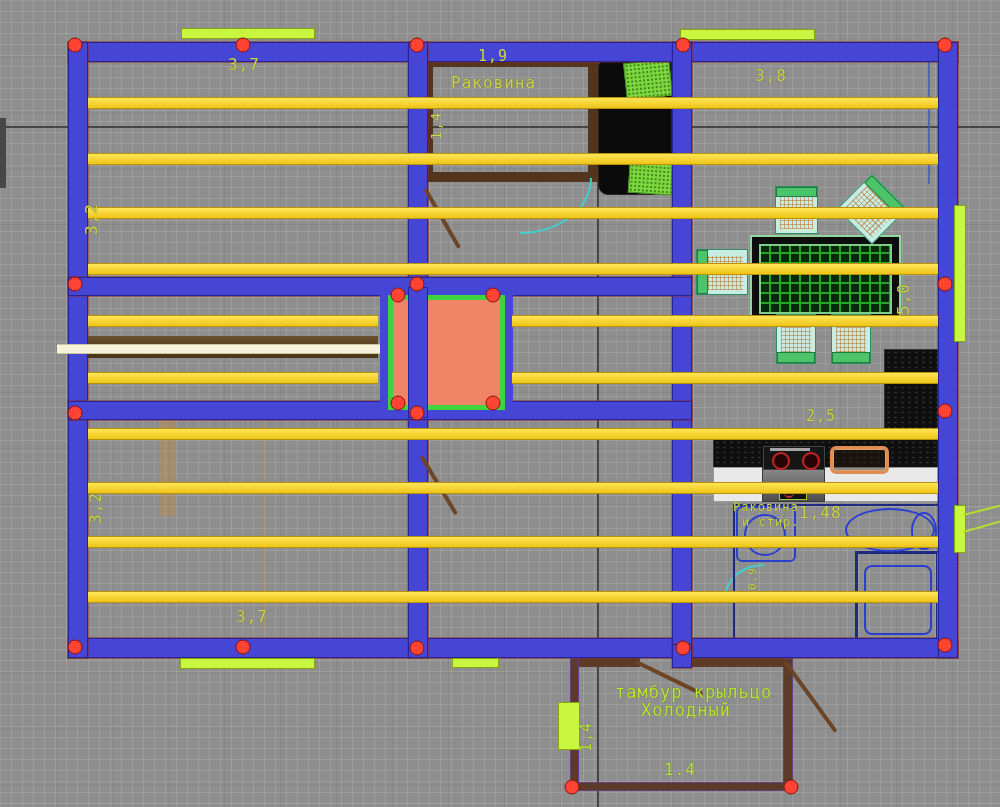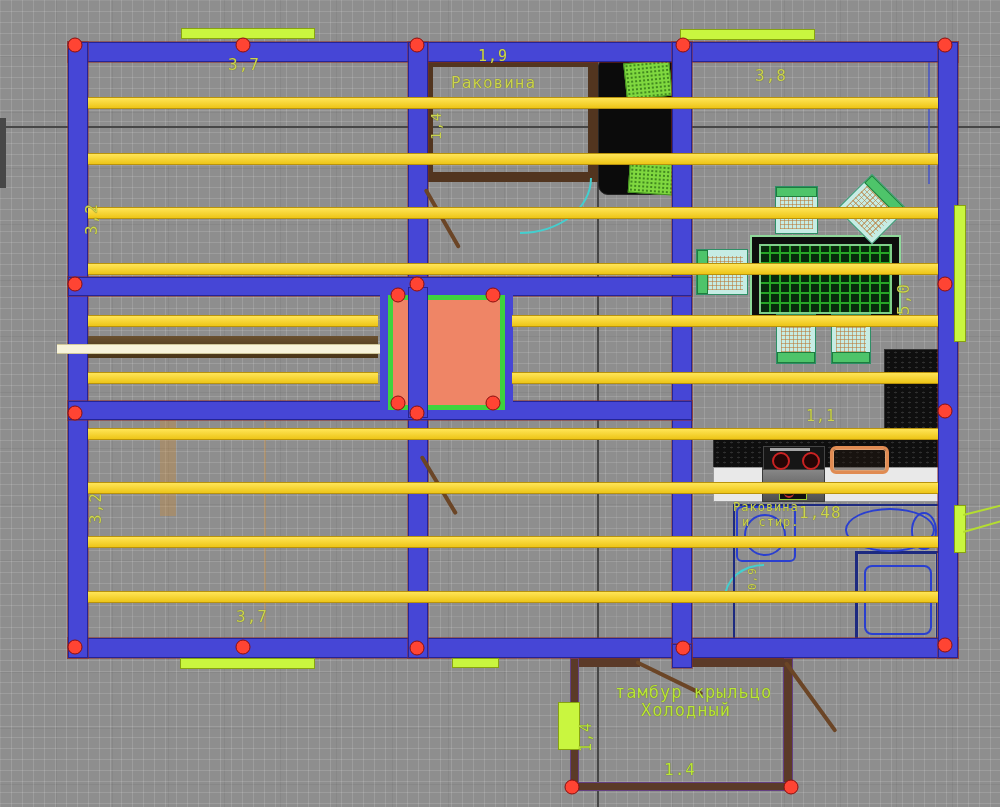--- a/index.html
+++ b/index.html
@@ -177,21 +177,21 @@
   <div class="node" style="left:572px;top:787px;"></div>
   <div class="node" style="left:791px;top:787px;"></div>
 
   <div class="lab" style="left:228px;top:57px;font-size:16px;">3,7</div>
   <div class="lab" style="left:478px;top:49px;font-size:15px;">1,9</div>
   <div class="lab" style="left:451px;top:75px;font-size:16px;">Раковина</div>
   <div class="lab" style="left:755px;top:68px;font-size:16px;">3,8</div>
   <div class="lab v" style="left:429px;top:140px;font-size:14px;">1,4</div>
   <div class="lab v" style="left:84px;top:235px;font-size:16px;">3,2</div>
   <div class="lab v" style="left:896px;top:315px;font-size:16px;">5,0</div>
-  <div class="lab" style="left:806px;top:409px;font-size:15px;">1,1</div>
+  <div class="lab" style="left:806px;top:409px;font-size:15px;">2,5</div>
   <div class="lab" style="left:799px;top:505px;font-size:16px;">1,48</div>
   <div class="lab" style="left:733px;top:501px;font-size:12px;">Раковина</div>
   <div class="lab" style="left:742px;top:516px;font-size:12px;">и стир.</div>
   <div class="lab v" style="left:747px;top:590px;font-size:11px;">0,9</div>
   <div class="lab v" style="left:88px;top:524px;font-size:16px;">3,2</div>
   <div class="lab" style="left:236px;top:609px;font-size:16px;">3,7</div>
   <div class="lab lab2" style="left:641px;top:702px;font-size:17px;">Холодный</div>
   <div class="lab lab2" style="left:615px;top:684px;font-size:17px;">тамбур крыльцо</div>
   <div class="lab lab2" style="left:664px;top:762px;font-size:16px;">1.4</div>
   <div class="lab v lab2" style="left:579px;top:752px;font-size:15px;">1,4</div>

